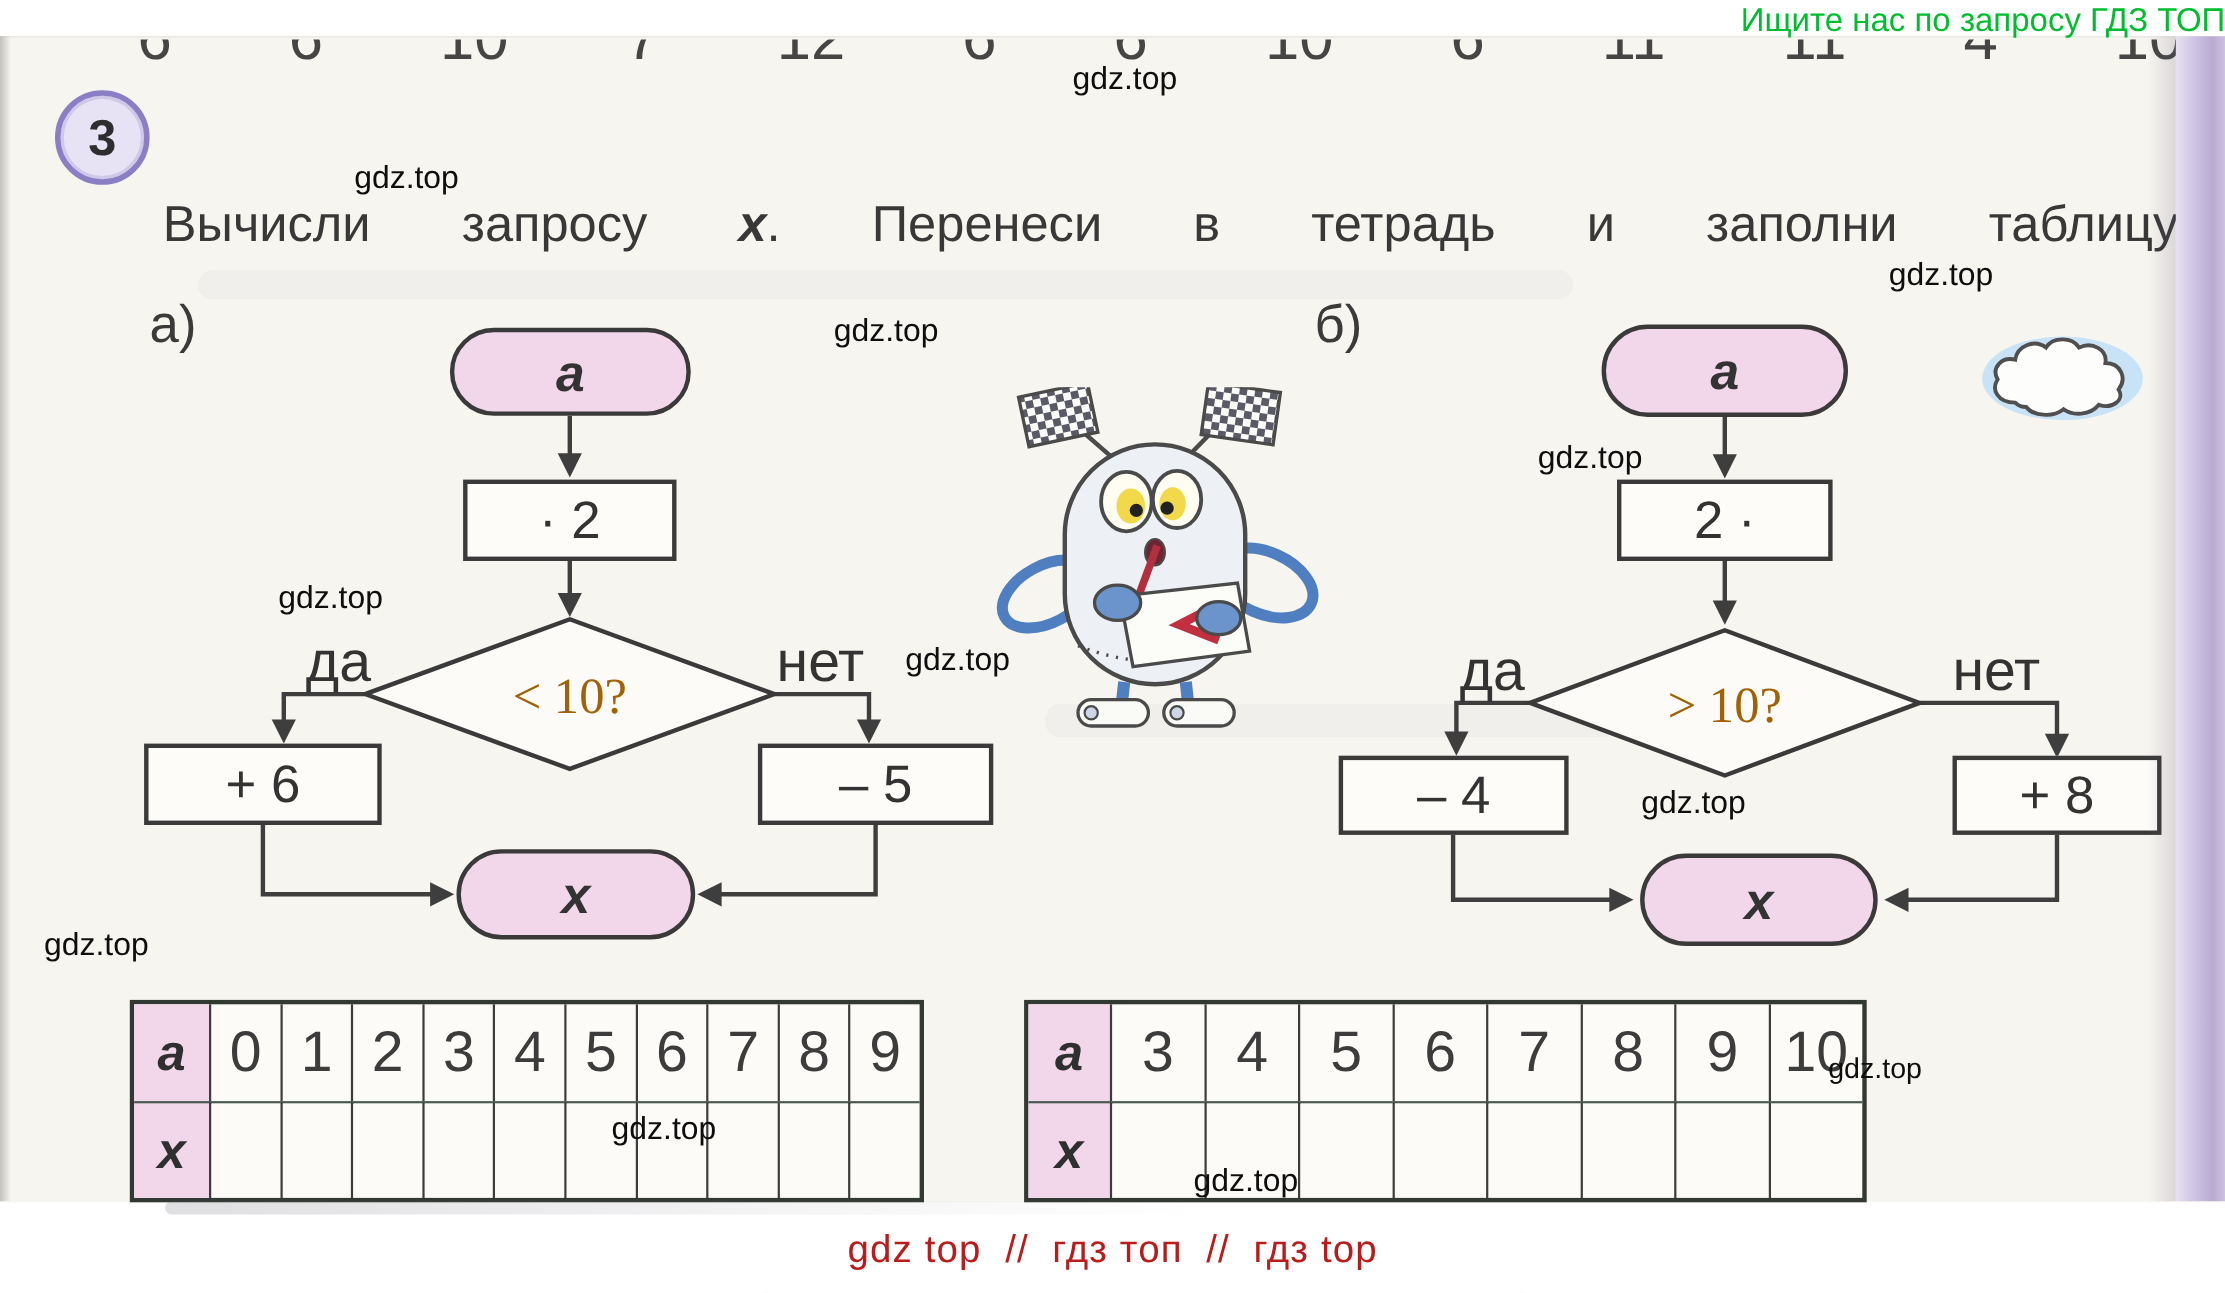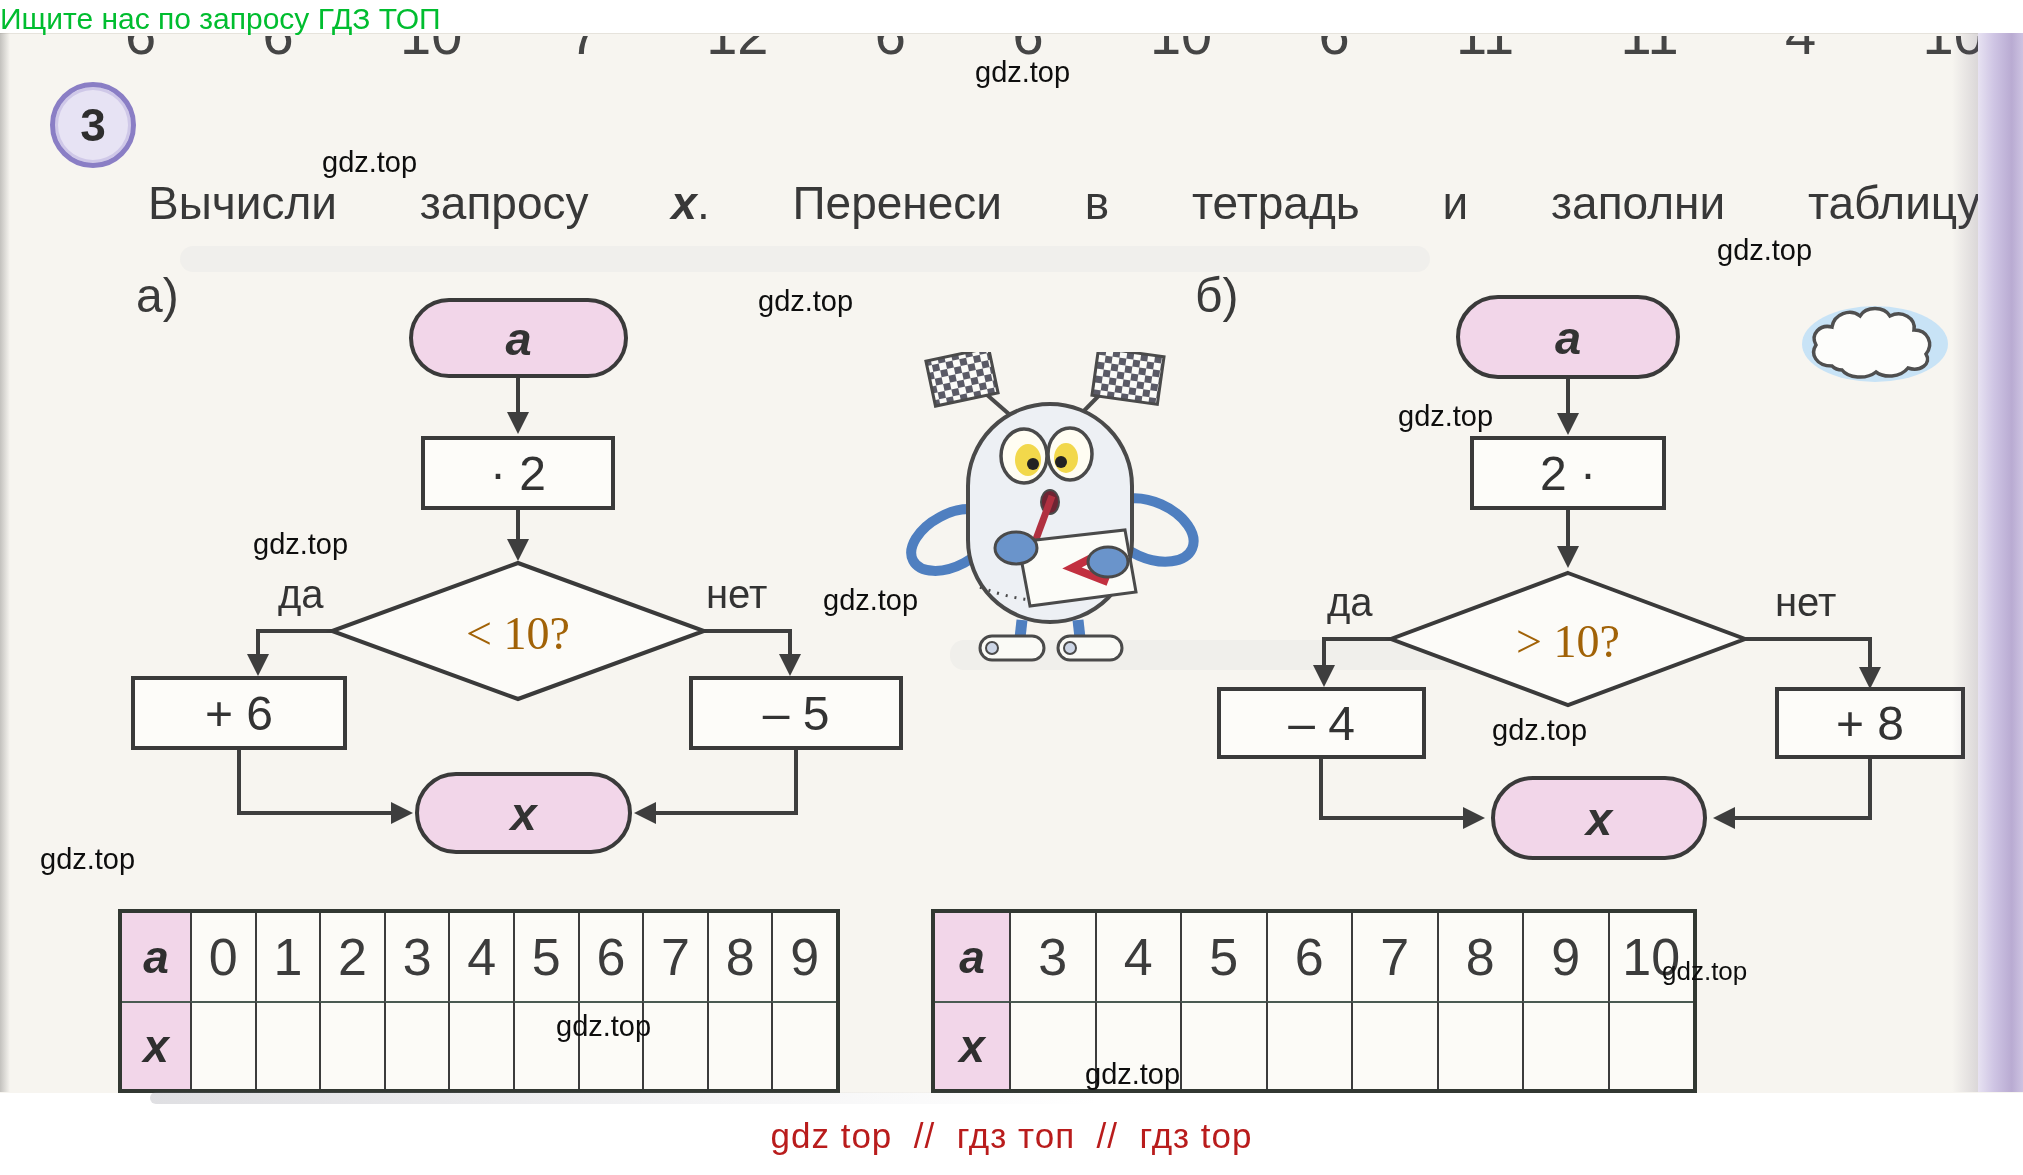--- a/index.html
+++ b/index.html
@@ -9,21 +9,21 @@
   
   .scan{left:0;top:33px;width:2023px;height:1059px;background:#f7f5f0;border-top:1px solid #e6e3dc;}
   .left-edge{left:0;top:33px;width:10px;height:1059px;
              background:linear-gradient(90deg,rgba(60,60,60,.28),rgba(60,60,60,0));}
   .lav-shadow{left:1952px;top:33px;width:26px;height:1059px;
              background:linear-gradient(90deg,rgba(0,0,0,0),rgba(90,80,110,.18));}
   .lav-band{left:1978px;top:33px;width:45px;height:1059px;
              background:linear-gradient(90deg,#e7e2f2 0%,#cfc5e4 35%,#b9abd2 75%,#cdc3e2 100%);}
   .stain{border-radius:14px;}
   
-  .promo{left:0;top:2px;width:2023px;text-align:left;font-size:30px;font-weight:500;}
+  .promo{left:0;top:2px;width:2023px;text-align:right;font-size:30px;font-weight:500;}
   .footer{left:0;top:1116px;width:2023px;text-align:center;font-size:35px;font-weight:500;
           letter-spacing:1px;white-space:pre;}
   .smear{left:150px;top:1092px;width:950px;height:12px;border-radius:6px;
          background:linear-gradient(90deg,rgba(110,110,125,.22),rgba(150,150,160,.10) 60%,rgba(0,0,0,0));}
   
   .cutrow{left:125px;top:36px;width:1860px;height:32px;overflow:hidden;}
   .cutrow-inner{position:absolute;left:0;top:-34px;width:100%;display:flex;
                 justify-content:space-between;font-size:56px;font-weight:500;color:#454545;}
   
   .task-circle{left:50px;top:82px;width:76px;height:76px;border-radius:50%;
@@ -34,21 +34,21 @@
   .instruction{left:148px;top:176px;width:1845px;font-size:46px;color:#383838;
                text-align:justify;text-align-last:justify;}
   .instruction .var{font-weight:bold;font-style:italic;}
   
   .part-label{font-size:48px;color:#3a3a3a;}
   .oval{background:#f2d6e9;border:4px solid #3a3a3a;border-radius:46px;
         display:flex;align-items:center;justify-content:center;
         font-size:47px;font-weight:bold;font-style:italic;color:#333;box-sizing:border-box;}
   .flowbox{background:#fdfcf9;border:4px solid #3a3a3a;display:flex;align-items:center;
            justify-content:center;font-size:48px;color:#333;box-sizing:border-box;}
-  .branch-label{font-size:40px;color:#333;}
+  .branch-label{font-size:52px;color:#333;}
   .dlabel{font-size:46px;color:#a16207;transform:translate(-50%,-50%);white-space:nowrap;font-family:Liberation Serif, serif;}
   #flow-svg{left:0;top:0;pointer-events:none;}
   
   .wm{font-size:29px;color:#0e0e0e;font-weight:500;}
   
   .tbl{display:grid;grid-auto-rows:1fr;border:4px solid #323832;background:#fcfbf7;box-sizing:border-box;}
   .tbl .cell{display:flex;align-items:center;justify-content:center;box-sizing:border-box;}
   .tbl .bl{border-left:2px solid #3c3c3c;}
   .tbl .r2{border-top:2px solid #4a5a52;}
   .tbl .hdr{background:#f2d6e9;font-size:46px;font-weight:bold;font-style:italic;color:#2f2f2f;}

